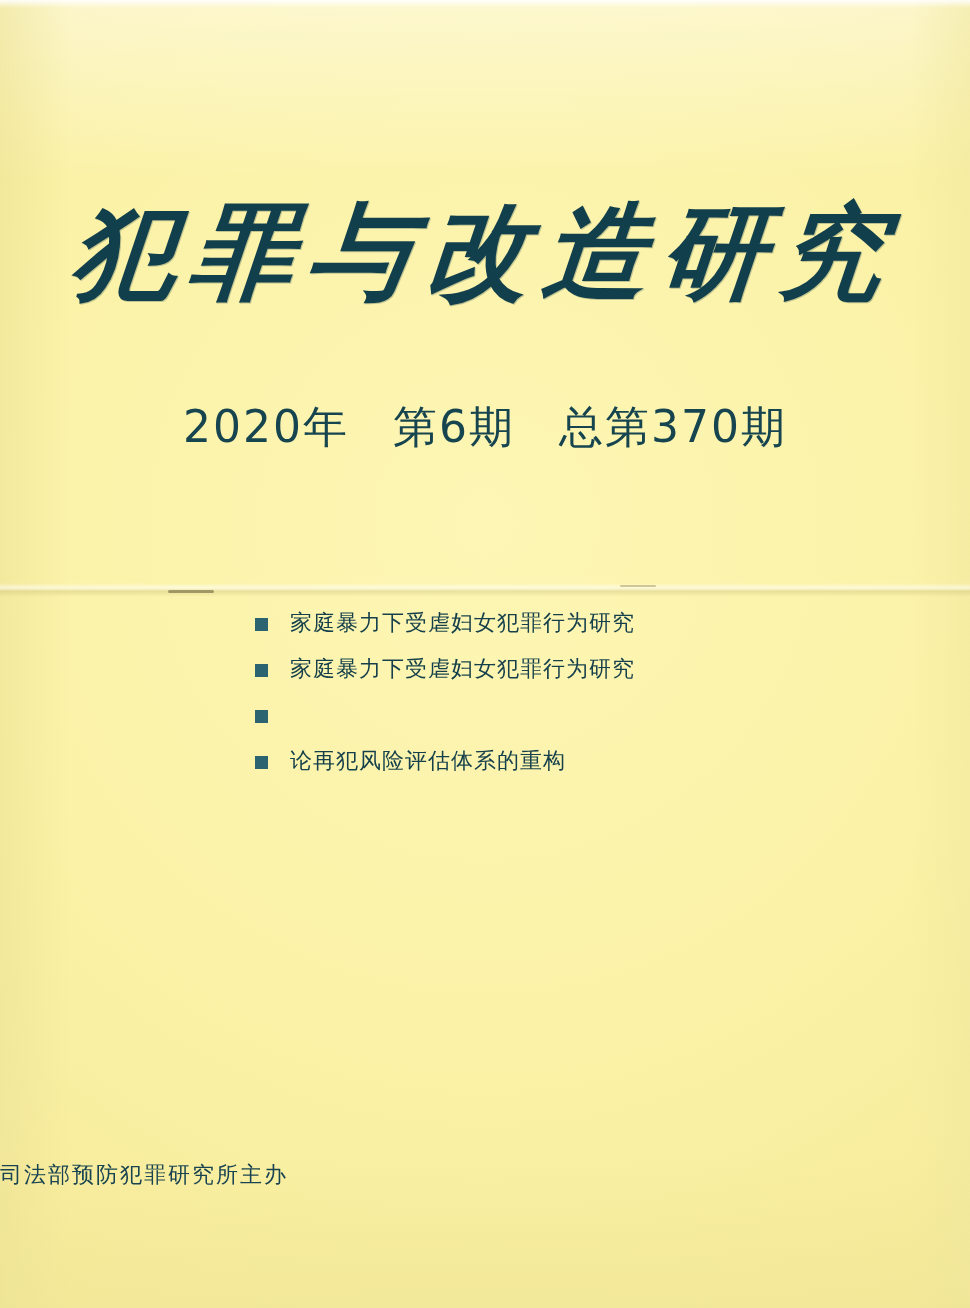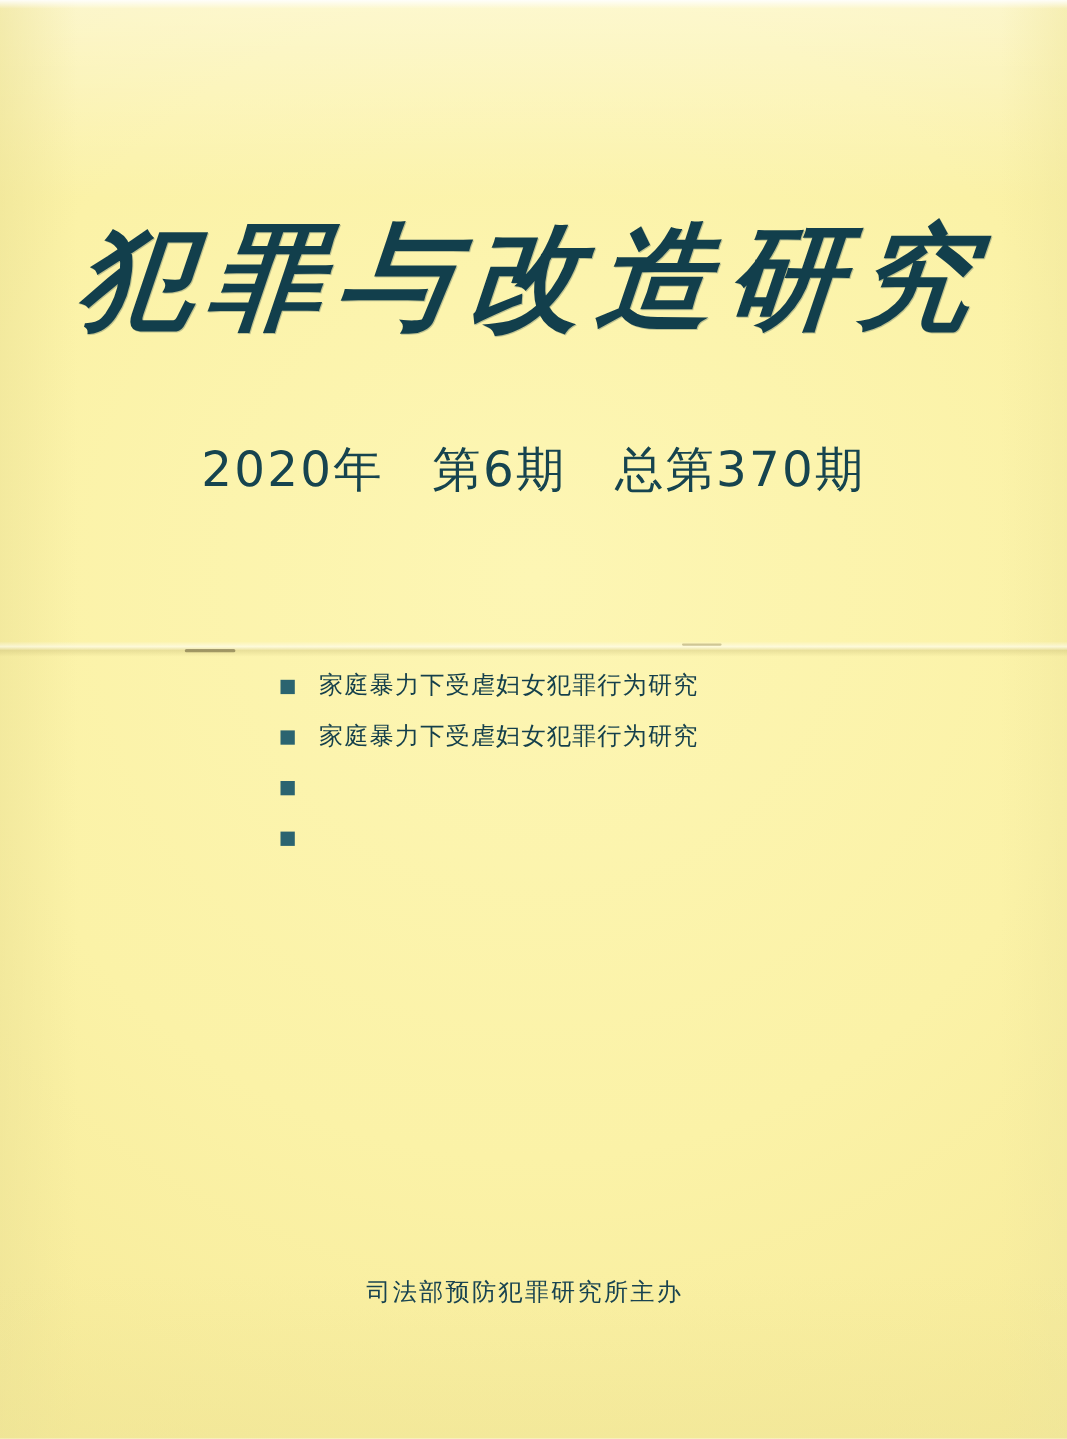--- a/index.html
+++ b/index.html
@@ -148,21 +148,21 @@
     font-family: "DejaVu Sans", sans-serif;
     letter-spacing: 1px;
     white-space: nowrap;
   }
 
   .publisher {
     position: absolute;
     left: 0;
     right: 16px;
     top: 1160px;
-    text-align: center;
+    text-align: left;
     color: #184350;
     font-size: 22px;
     letter-spacing: 2px;
     font-family: "DejaVu Sans", sans-serif;
     white-space: nowrap;
   }
 
   
   .scan-edge-top {
     position: absolute; left:0; right:0; top:0; height: 8px;
@@ -204,20 +204,21 @@
       <span class="bullet"></span>
       <span class="item-label">家庭暴力下受虐妇女犯罪行为研究</span>
     </div>
 
     <div class="content-item">
       <span class="bullet"></span>
     </div>
 
     <div class="content-item">
       <span class="bullet"></span>
+      <span class="item-label">论再犯风险评估体系的重构</span>
     </div>
 
 
   </div>
 
   <div class="publisher">司法部预防犯罪研究所主办</div>
 
 </div>
 
 </body></html>

